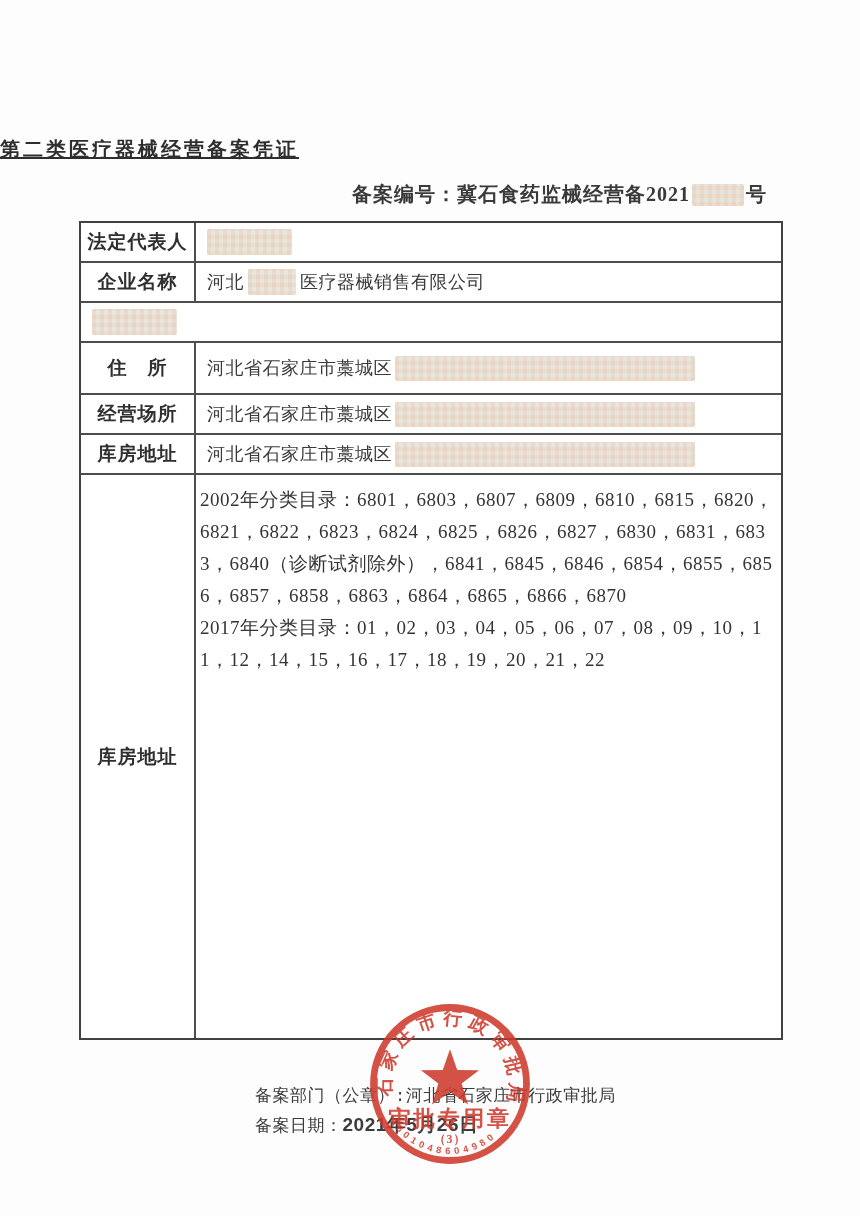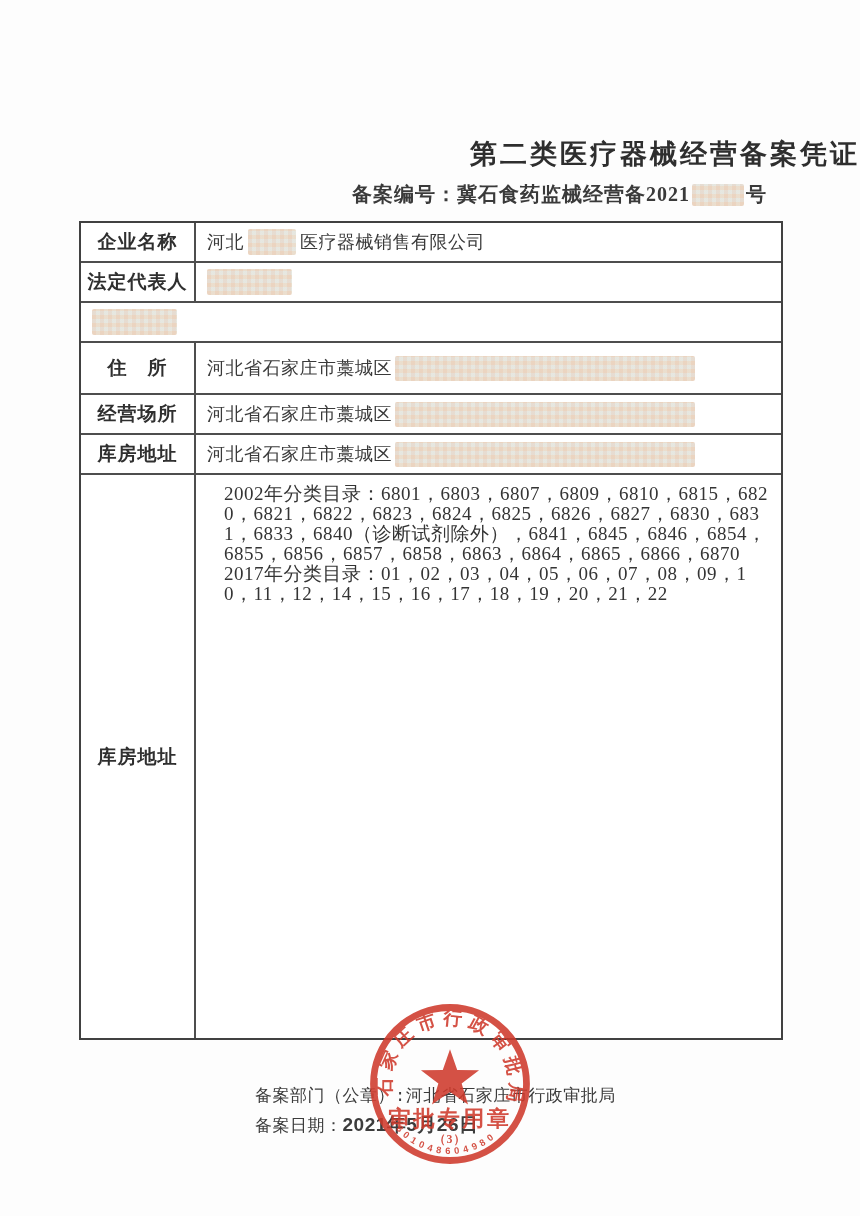--- a/index.html
+++ b/index.html
@@ -9,22 +9,22 @@
     font-family:"Liberation Serif","DejaVu Serif",serif;
     color:#333;
     position:relative;
     overflow:hidden;
   }
   .page{position:absolute;inset:0;background:#fdfdfd;}
 
   
   .doc-title{
     position:absolute;top:136px;left:0;width:860px;
-    text-align:right;font-size:27px;font-weight:700;
-    color:#2e2e2e;letter-spacing:3px;
+    text-align:left;font-size:20px;font-weight:700;
+    color:#2e2e2e;letter-spacing:3px;text-decoration:underline;
   }
 
   
   .reg-line{
     position:absolute;top:181px;left:352px;
     font-size:20px;font-weight:600;color:#3a3a3a;
     display:flex;align-items:center;letter-spacing:1px;
   }
   .reg-line .mosaic{width:52px;height:22px;margin:0 2px;}
 
@@ -44,22 +44,22 @@
     text-align:center;letter-spacing:1px;
   }
   .tvalue{
     flex:1;display:flex;align-items:center;
     padding-left:11px;box-sizing:border-box;
     font-size:18px;color:#3a3a3a;letter-spacing:0.5px;
   }
   .h40{height:40px;} .h42{height:52px;}
   .row-scope{height:563px;}
   .row-scope .tvalue{
-    display:block;padding:9px 6px 0 28px;
-    font-size:19px;line-height:20px;
+    display:block;padding:9px 6px 0 4px;
+    font-size:19px;line-height:32px;
     word-break:break-all;letter-spacing:0.5px;color:#343434;
   }
   .scope-para{display:block;}
 
   
   .mosaic{
     display:inline-block;vertical-align:middle;
     background-image:
       repeating-linear-gradient(0deg, rgba(214,166,128,0.22) 0 4px, rgba(167,191,205,0.14) 4px 8px),
       repeating-linear-gradient(90deg, rgba(226,178,140,0.25) 0 4px, rgba(238,236,224,0.65) 4px 8px);
@@ -91,32 +91,32 @@
   <div class="reg-line">
     <span>备案编号：</span>
       <span>冀石食药监械经营备2021</span>
       <span class="mosaic"></span>
       <span>号</span>
   </div>
 
   <div class="cert-table">
 
     <div class="trow h40">
+      <div class="tlabel">法定代表人</div>
+      <div class="tvalue">
+        <span class="mosaic m-person"></span>
+      </div>
+    </div>
+
+    <div class="trow h40">
       <div class="tlabel">企业名称</div>
       <div class="tvalue">
         <span>河北</span>
           <span class="mosaic m-company"></span>
           <span>医疗器械销售有限公司</span>
-      </div>
-    </div>
-
-    <div class="trow h40">
-      <div class="tlabel">法定代表人</div>
-      <div class="tvalue">
-        <span class="mosaic m-person"></span>
       </div>
     </div>
 
     <div class="trow h40">
       <div class="tvalue">
         <span class="mosaic m-person"></span>
       </div>
     </div>
 
 

